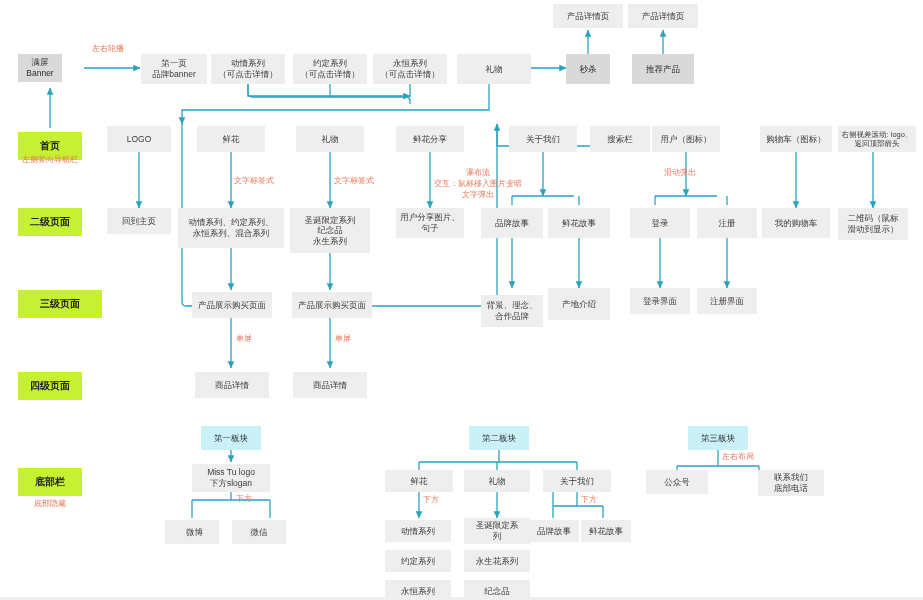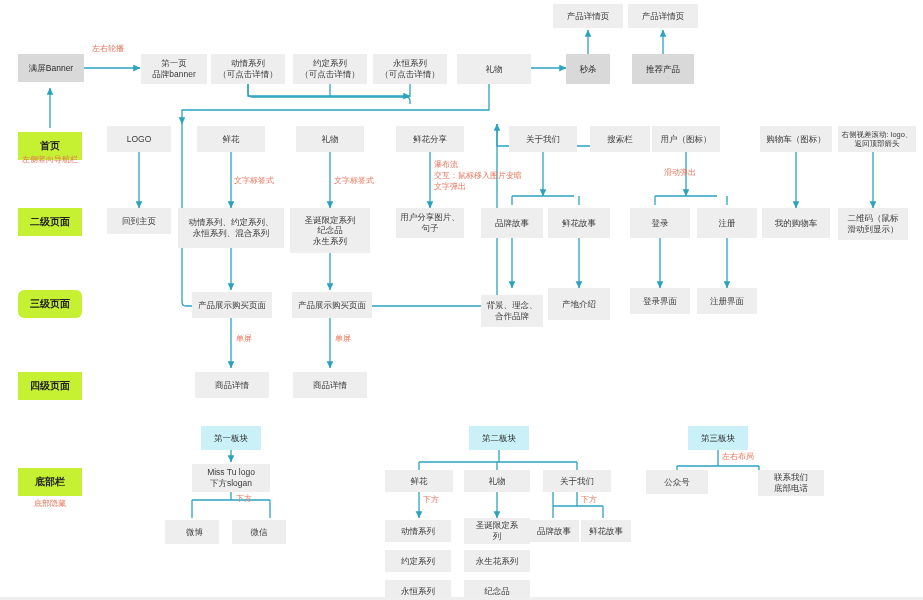--- a/index.html
+++ b/index.html
@@ -133,34 +133,34 @@
 
   <div class="node green" style="left:18px;top:132px;width:64px;height:28px;">
     <span>首页</span>
   </div>
   <div class="note c" style="left:10px;top:155px;width:80px;">左侧竖向导航栏</div>
 
   <div class="node green" style="left:18px;top:208px;width:64px;height:28px;">
     <span>二级页面</span>
   </div>
 
-  <div class="node green" style="left:18px;top:290px;width:64px;height:28px;border-radius:6px;">
+  <div class="node green" style="left:18px;top:290px;width:84px;height:28px;">
     <span>三级页面</span>
   </div>
 
   <div class="node green" style="left:18px;top:372px;width:64px;height:28px;">
     <span>四级页面</span>
   </div>
 
   <div class="node green" style="left:18px;top:468px;width:64px;height:28px;">
     <span>底部栏</span>
   </div>
   <div class="note c" style="left:10px;top:499px;width:80px;">底部隐藏</div>
 
-  <div class="node dark" style="left:18px;top:54px;width:66px;height:28px;">
+  <div class="node dark" style="left:18px;top:54px;width:44px;height:28px;">
     <span>满屏Banner</span>
   </div>
   <div class="note" style="left:92px;top:44px;">左右轮播</div>
 
   <div class="node" style="left:141px;top:54px;width:66px;height:30px;">
     <span>第一页<br>品牌banner</span>
   </div>
   <div class="node" style="left:211px;top:54px;width:74px;height:30px;">
     <span>动情系列<br>（可点击详情）</span>
   </div>
@@ -209,21 +209,21 @@
   </div>
   <div class="node" style="left:760px;top:126px;width:72px;height:26px;">
     <span>购物车（图标）</span>
   </div>
   <div class="node" style="left:838px;top:126px;width:78px;height:26px;font-size:7.5px;">
     <span>右侧视差滚动: logo、<br>返回顶部箭头</span>
   </div>
 
   <div class="note" style="left:234px;top:176px;">文字标签式</div>
   <div class="note" style="left:334px;top:176px;">文字标签式</div>
-  <div class="note" style="left:434px;top:160px;">瀑布流<br>交互：鼠标移入图片变暗<br>文字弹出</div>
+  <div class="note" style="left:434px;top:168px;text-align:center;">瀑布流<br>交互：鼠标移入图片变暗<br>文字弹出</div>
   <div class="note" style="left:664px;top:168px;">滑动弹出</div>
 
   <div class="node" style="left:107px;top:208px;width:64px;height:26px;">
     <span>回到主页</span>
   </div>
   <div class="node" style="left:178px;top:208px;width:106px;height:40px;">
     <span>动情系列、约定系列、<br>永恒系列、混合系列</span>
   </div>
   <div class="node" style="left:290px;top:208px;width:80px;height:45px;">
     <span>圣诞限定系列<br>纪念品<br>永生系列</span>

